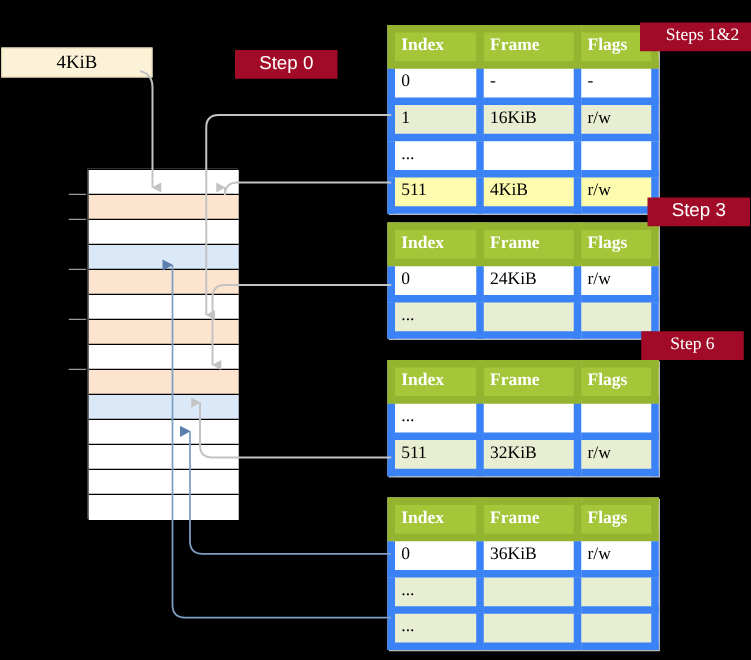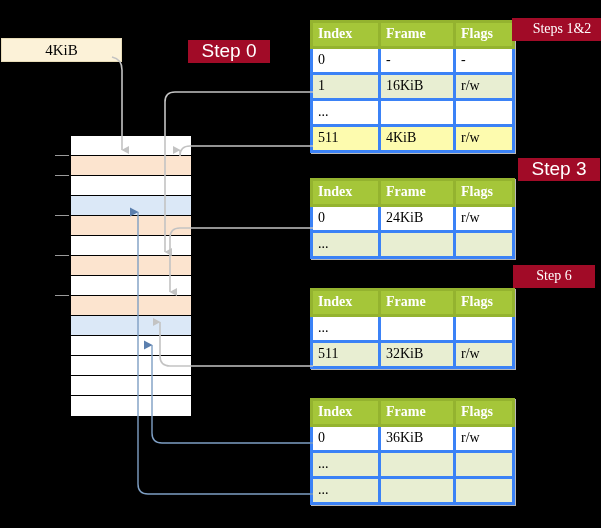--- a/index.html
+++ b/index.html
@@ -6,39 +6,39 @@
   body{width:601px;height:528px;position:relative;overflow:hidden;
        font-family:"Liberation Serif","DejaVu Serif",serif;}
 
   .stage{position:absolute;left:0;top:0;width:601px;height:528px;}
 
   
   .badge{position:absolute;background:#a10b27;color:#fff;
          font-family:"Liberation Serif","DejaVu Serif",serif;
          font-size:14px;line-height:20px;padding:1px 10px 2px 10px;
          white-space:nowrap;text-align:center;}
-  .badge.sans{font-family:"Liberation Sans","DejaVu Sans",sans-serif;font-size:19px;}
+  .badge.sans{font-family:"Liberation Sans","DejaVu Sans",sans-serif;font-size:15px;}
 
   
   .srcbox{position:absolute;left:1px;top:38px;width:119px;height:22px;
           background:#fcf2d8;border:1px solid #e8dcb8;
           font-size:15px;line-height:22px;text-align:center;color:#000;}
 
   
   .memcol{position:absolute;left:70px;top:135px;width:120px;height:280px;
           border:1px solid #000;box-sizing:border-box;background:#fff;}
   .memrow{position:absolute;left:0;width:120px;height:20px;
           border-bottom:1px solid #000;box-sizing:border-box;}
   .memrow:last-child{border-bottom:none;}
   .tick{position:absolute;width:14px;height:0;border-top:1px solid #9a9a9a;}
 
   
   .ptable{position:absolute;border-collapse:collapse;background:#fff;
           box-shadow:1px 1px 0 #b9b9b9;}
-  .ptable td,.ptable th{border:3px solid #3b82f6;padding:1px 5px 2px 5px;
+  .ptable td,.ptable th{border:6px solid #3b82f6;padding:1px 5px 2px 5px;
           font-size:14px;line-height:20px;color:#000;height:20px;
           font-family:"Liberation Serif","DejaVu Serif",serif;text-align:left;
           white-space:nowrap;vertical-align:middle;}
   .ptable th{background:#a5c639;color:#fff;font-weight:bold;border-color:#94b32f;}
   .ptable tr.alt td{background:#e8eed2;}
   .ptable tr.wht td{background:#ffffff;}
   .c-idx{width:55px;}
   .c-frm{width:62px;}
   .c-flg{width:46px;}
   .hl{background:#fdfbae !important;}

